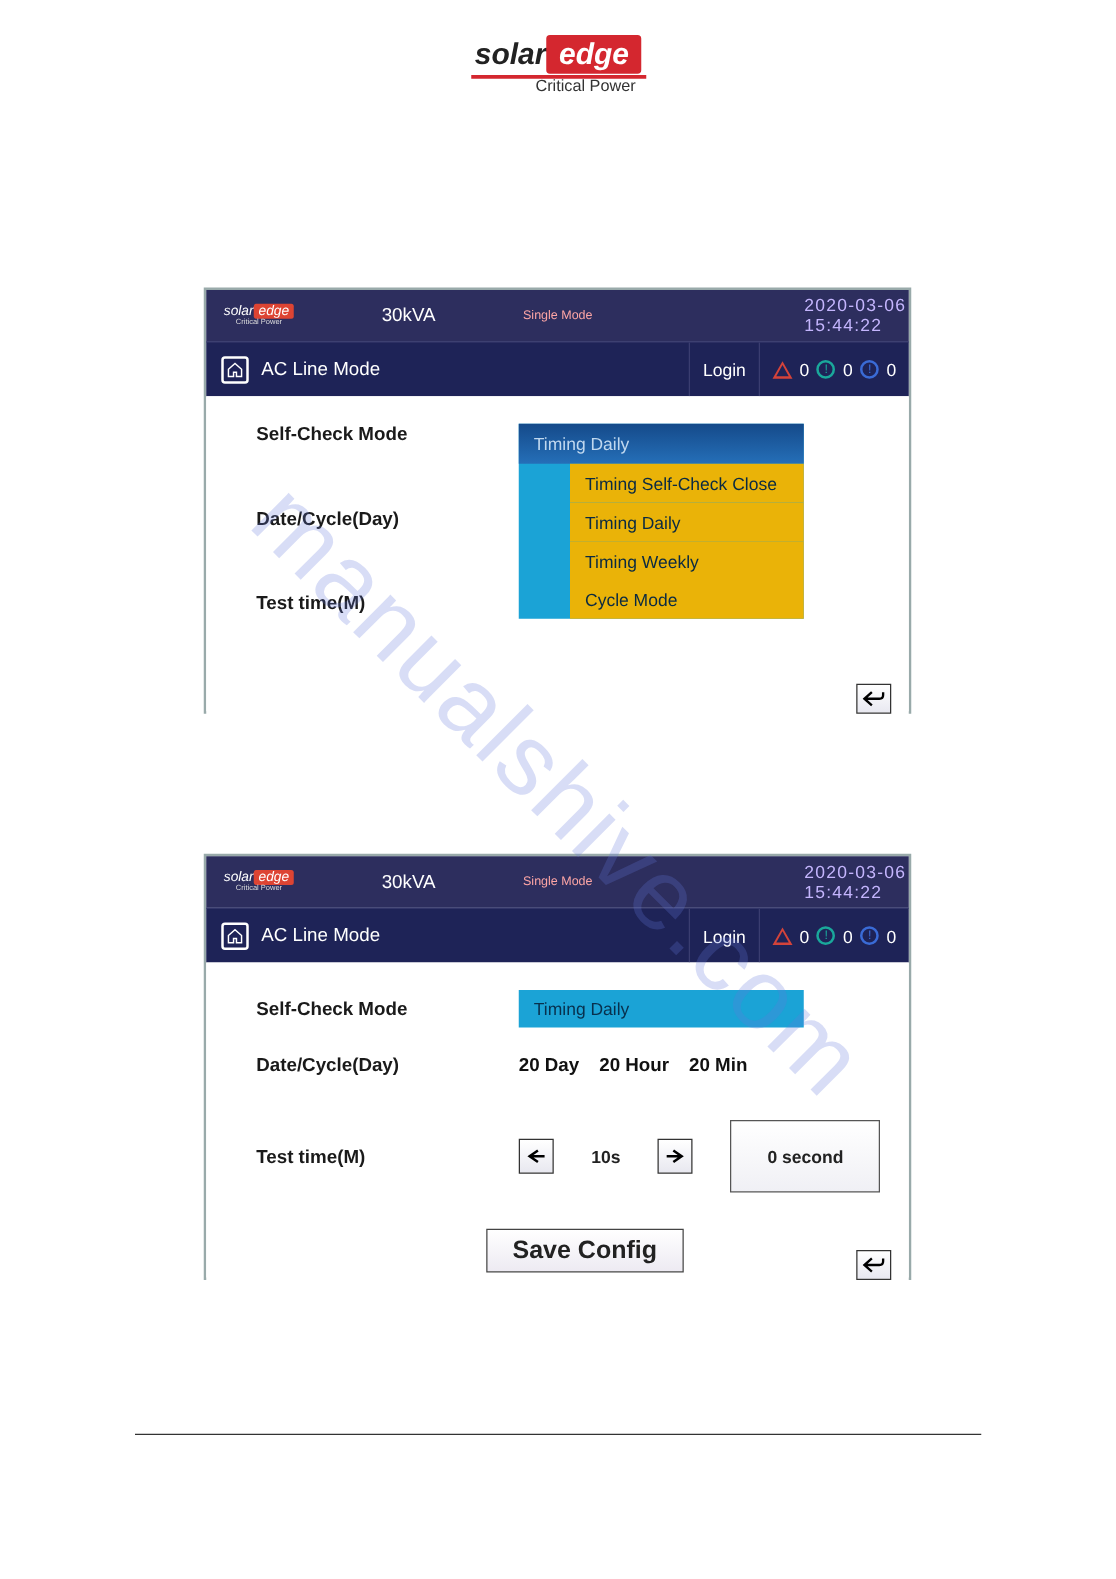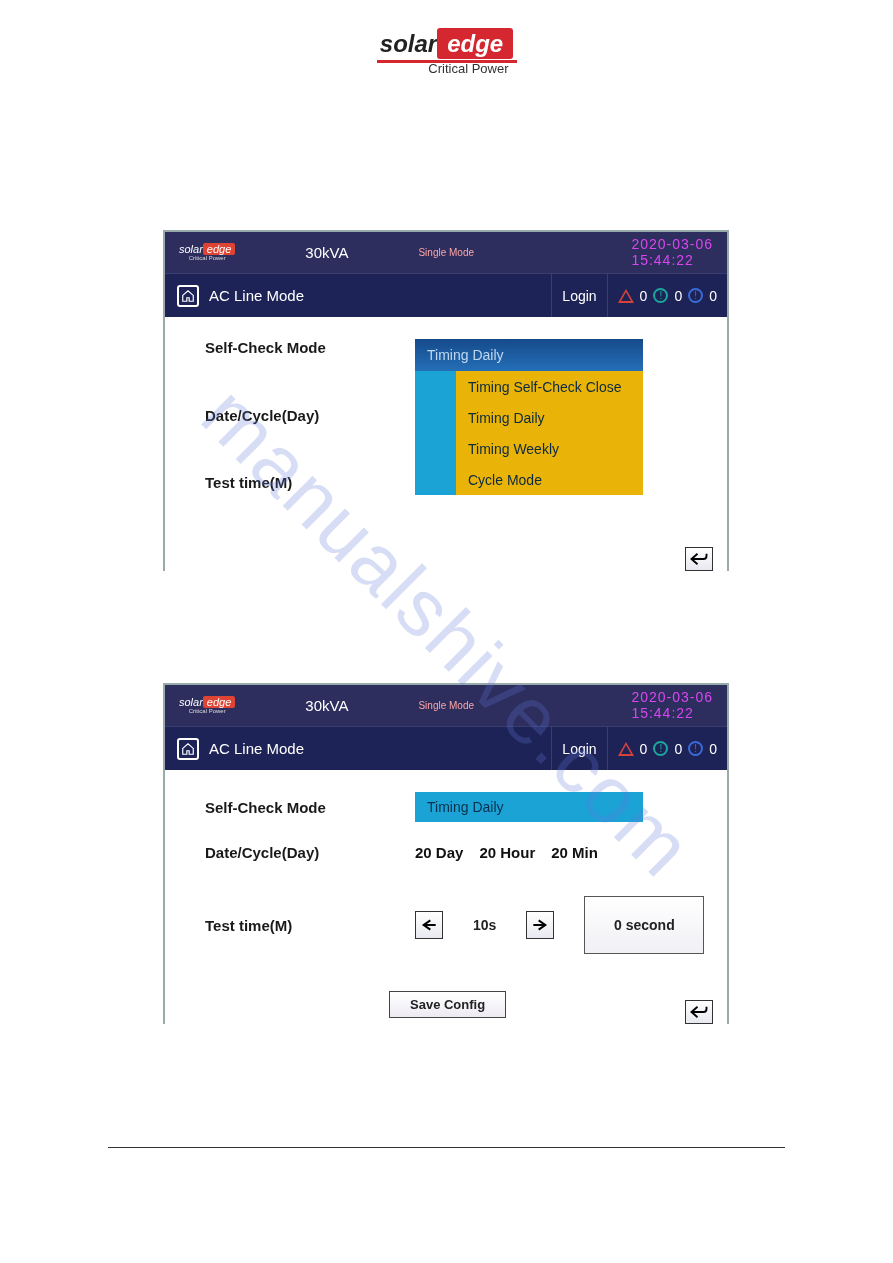--- a/index.html
+++ b/index.html
@@ -88,21 +88,21 @@
     margin-left: 14px;
     font-size: 11px;
     font-style: italic;
     line-height: 1;
   }
   .top-bar .mini-logo .m1 { color: #fff; }
   .top-bar .mini-logo .m2 { background: #d43; color: #fff; padding: 0 4px; border-radius: 2px; }
   .top-bar .mini-logo .sub2 { color: #ddd; font-size: 6px; text-align: center; font-style: normal; }
   .top-bar .kva { margin-left: 70px; font-size: 15px; color: #ffffff; }
   .top-bar .mode { margin-left: 70px; font-size: 10px; color: #fca5a5; }
-  .top-bar .dt { margin-left: auto; margin-right: 14px; font-size: 14px; color: #d946ef; text-align: left; line-height: 1.1; letter-spacing: 1px;}
+  .top-bar .dt { margin-left: auto; margin-right: 2px; font-size: 14px; color: #c4b5fd; text-align: left; line-height: 1.1; letter-spacing: 1px;}
 
   .sub-bar {
     height: 44px;
     background: #1e2357;
     display: flex;
     align-items: center;
     color: #fff;
     border-top: 1px solid #3a3d70;
   }
   .sub-bar .home-icon {
@@ -241,21 +241,21 @@
     font-weight: bold;
     font-size: 14px;
     padding: 20px 20px;
     min-width: 120px;
     text-align: center;
   }
   .save-btn {
     border: 1px solid #444;
     background: linear-gradient(#fff,#edeaf2);
     padding: 5px 20px;
-    font-size: 13px;
+    font-size: 20px;
     font-weight: bold;
     color: #222;
     position: absolute;
     left: 224px;
     bottom: 14px;
     text-align: center;
   }
   .back-btn {
     position: absolute;
     right: 14px;

